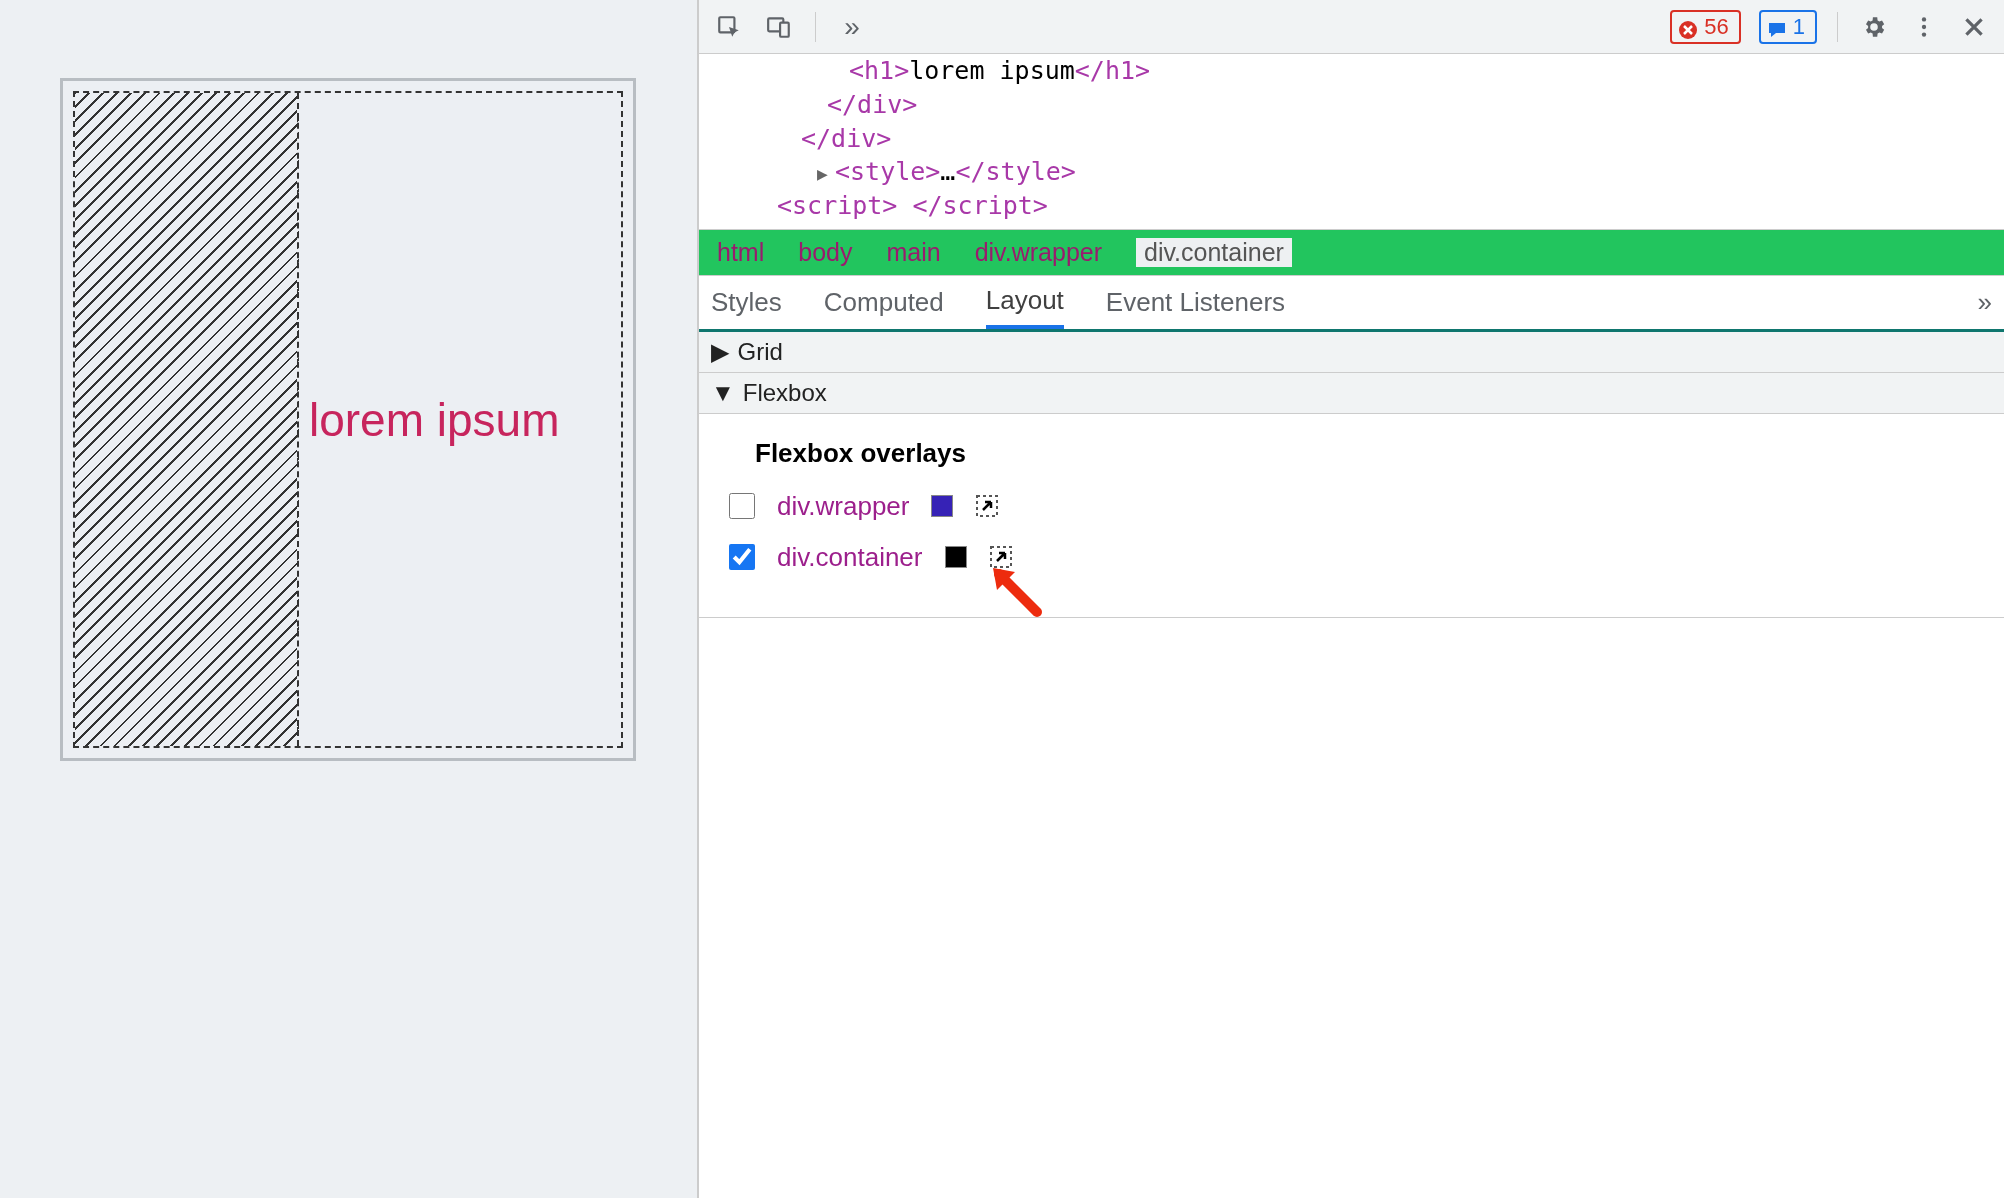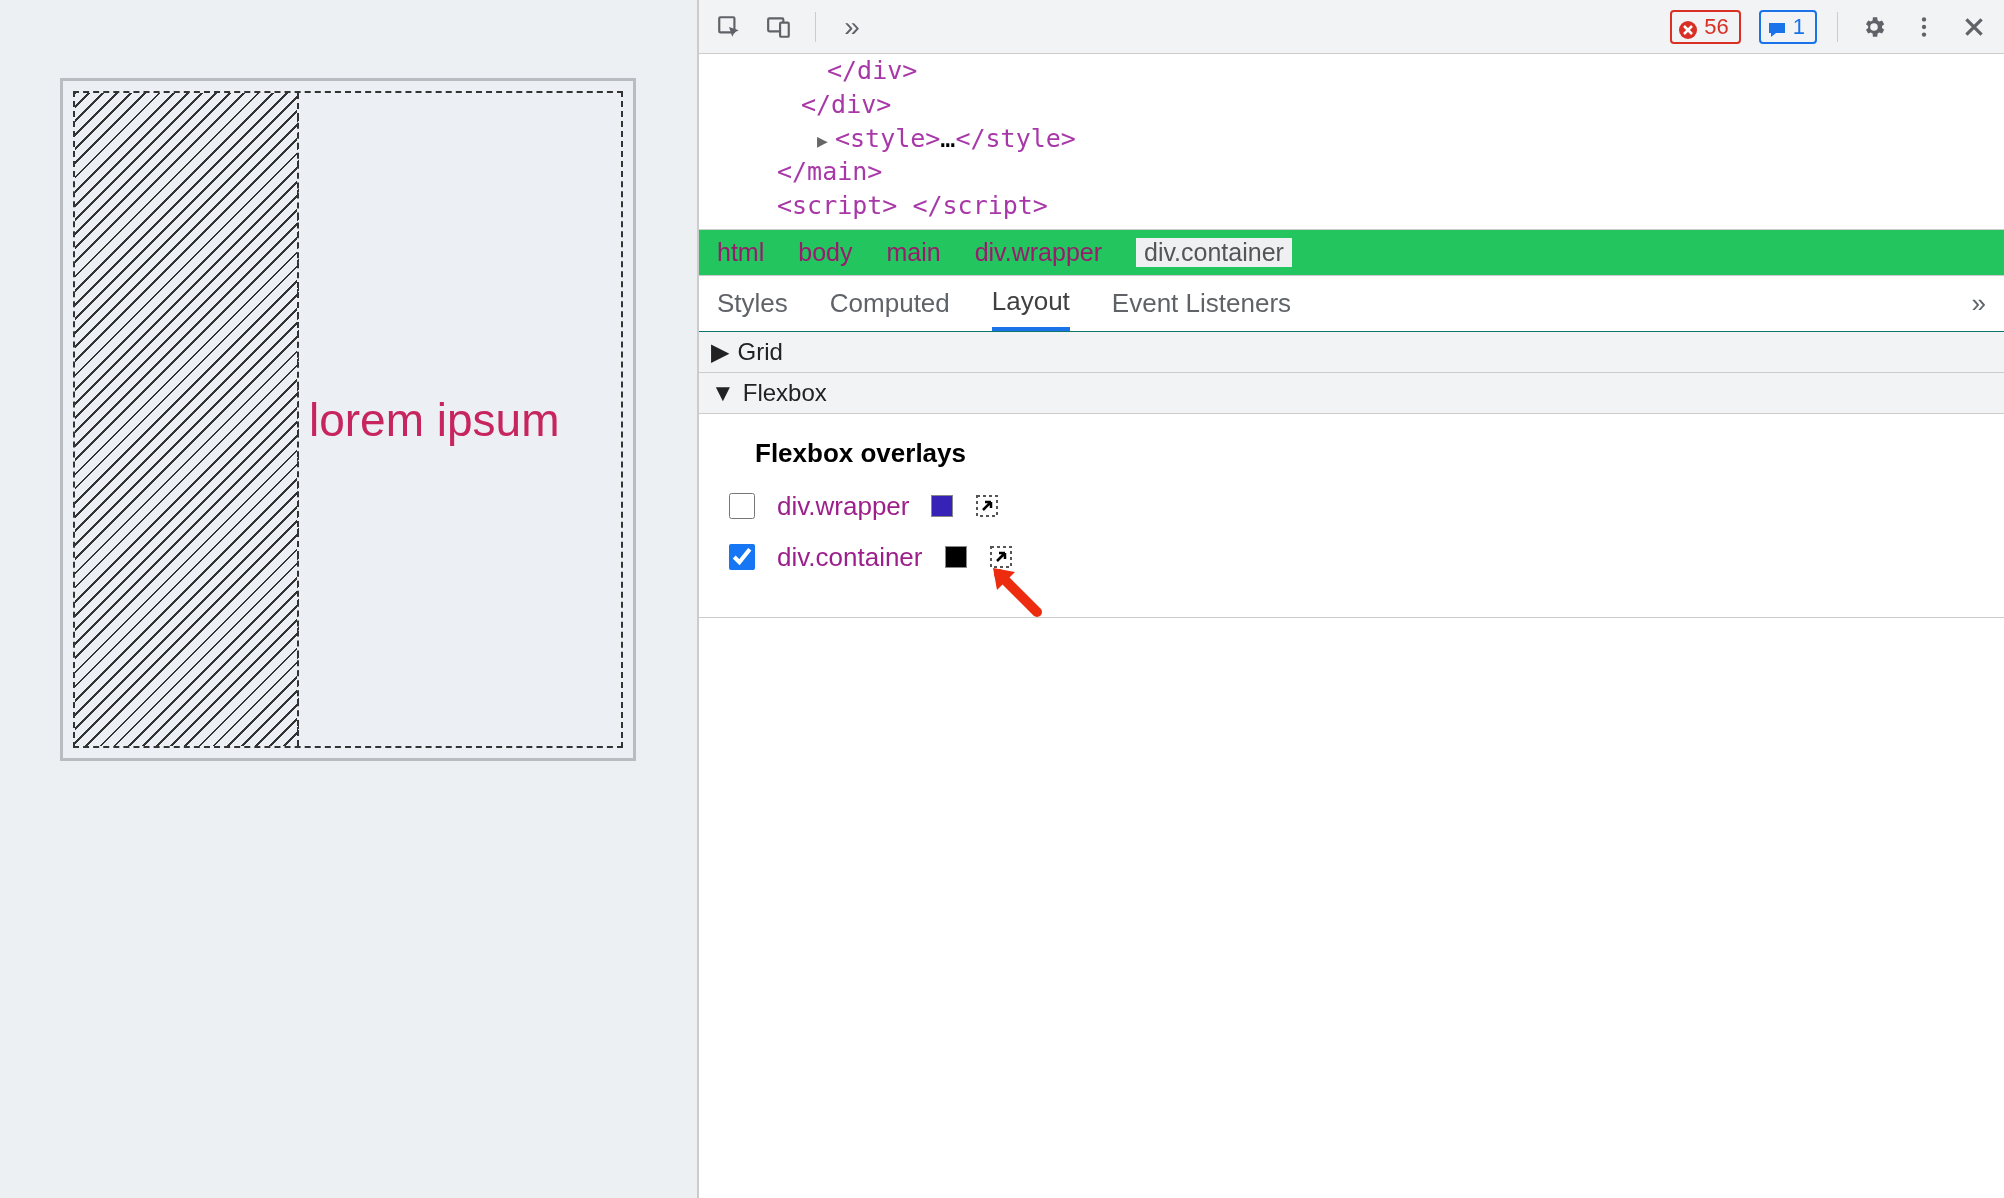--- a/index.html
+++ b/index.html
@@ -107,24 +107,24 @@
     background: #22c55e;
   }
   .crumbs .crumb { cursor: pointer; }
   .crumbs .sel {
     background: #eef0f2; color: #555;
     padding: 0 8px;
   }
   
   .subtabs {
     display: flex; align-items: center;
-    gap: 42px; padding: 0 18px;
+    gap: 42px; padding: 0 12px;
     height: 56px;
     font-size: 26px; color: #5f6368;
-    border-bottom: 1px solid #0f766e;
+    border-bottom: 3px solid #0f766e;
   }
   .subtabs .tab { cursor: pointer; height: 100%; display: flex; align-items: center; }
   .subtabs .tab.active { color: #404040; font-weight: 500; border-bottom: 4px solid #1a73e8; }
   .subtabs .more { margin-left: auto; color: #5f6368; }
   
   .section-hd {
     display: flex; align-items: center; gap: 8px;
     padding: 6px 12px; font-size: 24px; color: #222;
     background: #f1f3f4; border-bottom: 1px solid #ccc;
     cursor: pointer;
@@ -209,24 +209,26 @@
         </svg>
     </span>
     <span class="icon-btn">
       <svg width="26" height="26" viewBox="0 0 24 24" stroke="#5f6368" stroke-width="3">
           <path d="M5 5 L19 19 M19 5 L5 19"></path>
         </svg>
     </span>
   </div>
 
   <div class="source">
+    <div class="line" style="padding-left:150px;">
+      <span class="punct">&lt;h1&gt;</span><span class="txt">lorem ipsum</span><span class="punct">&lt;/h1&gt;</span>
+    </div>
     <div class="line" style="padding-left:128px;"><span class="punct">&lt;/div&gt;</span></div>
     <div class="line" style="padding-left:102px;"><span class="punct">&lt;/div&gt;</span></div>
     <div class="line" style="padding-left:118px;"><span class="tri">▶</span><span class="punct">&lt;style&gt;</span><span class="txt">…</span><span class="punct">&lt;/style&gt;</span></div>
-    <div class="line" style="padding-left:78px;"><span class="punct">&lt;/main&gt;</span></div>
     <div class="line" style="padding-left:78px;"><span class="punct"><span>&lt;script&gt; &lt;/scr</span><span>ipt&gt;</span></span></div>
   </div>
 
   <div class="crumbs">
     <span class="crumb">html</span>
     <span class="crumb">body</span>
     <span class="crumb">main</span>
     <span class="crumb">div.wrapper</span>
     <span class="crumb sel">div.container</span>
   </div>

